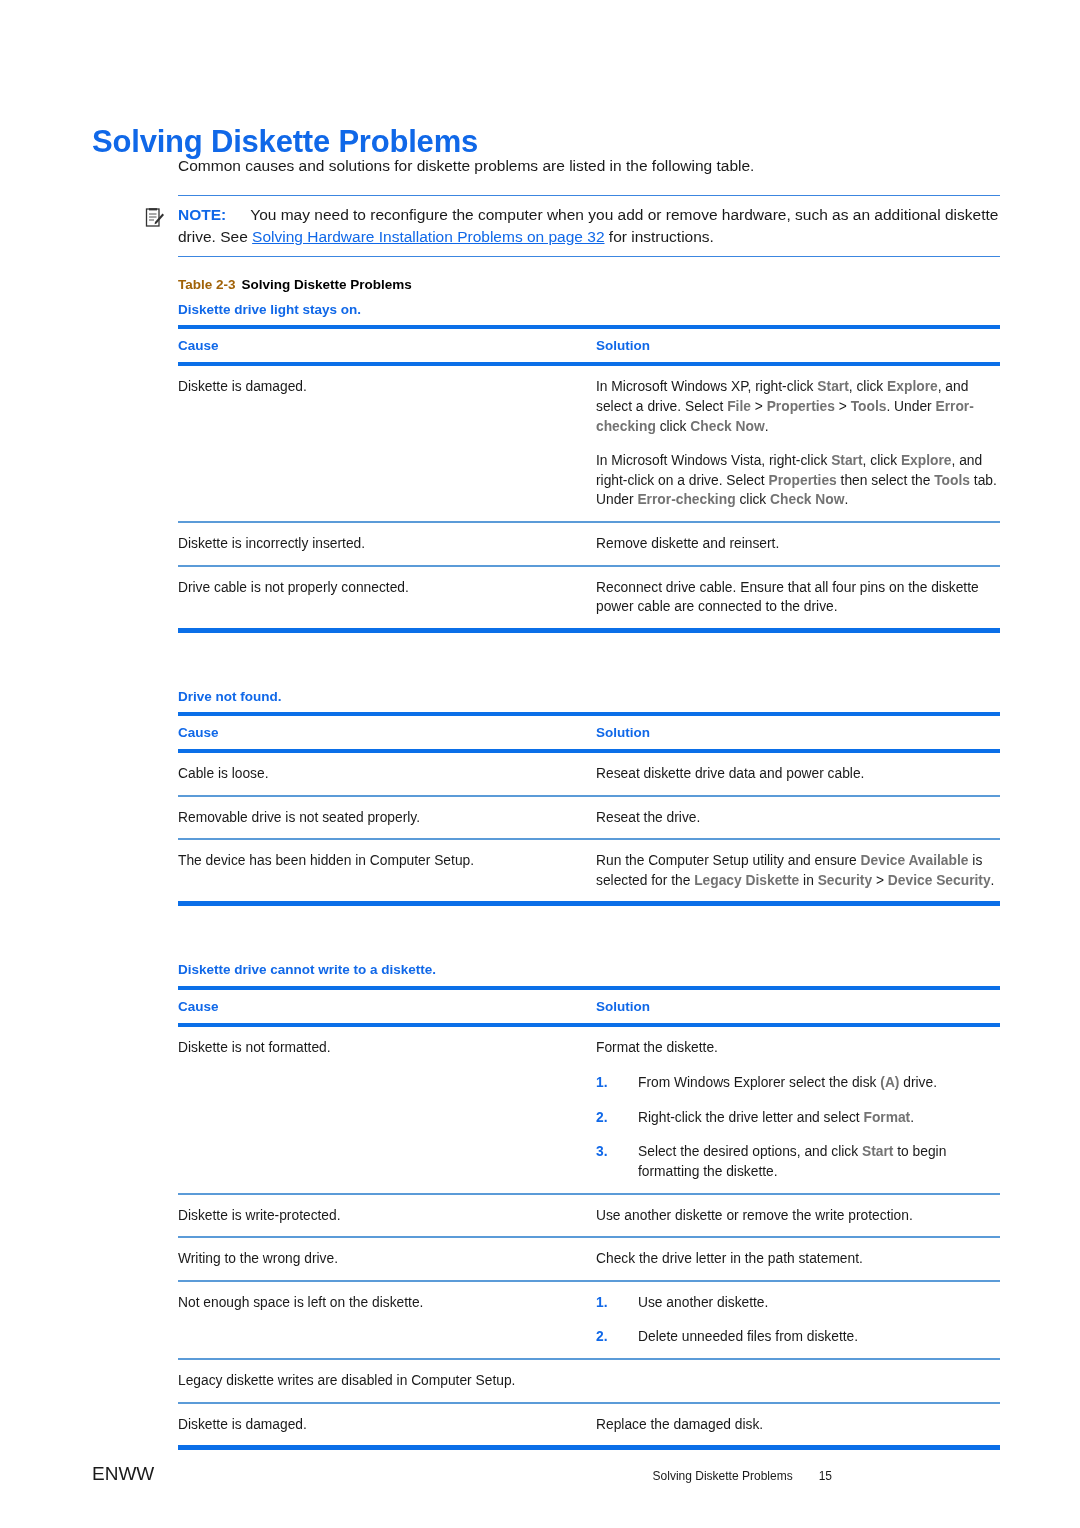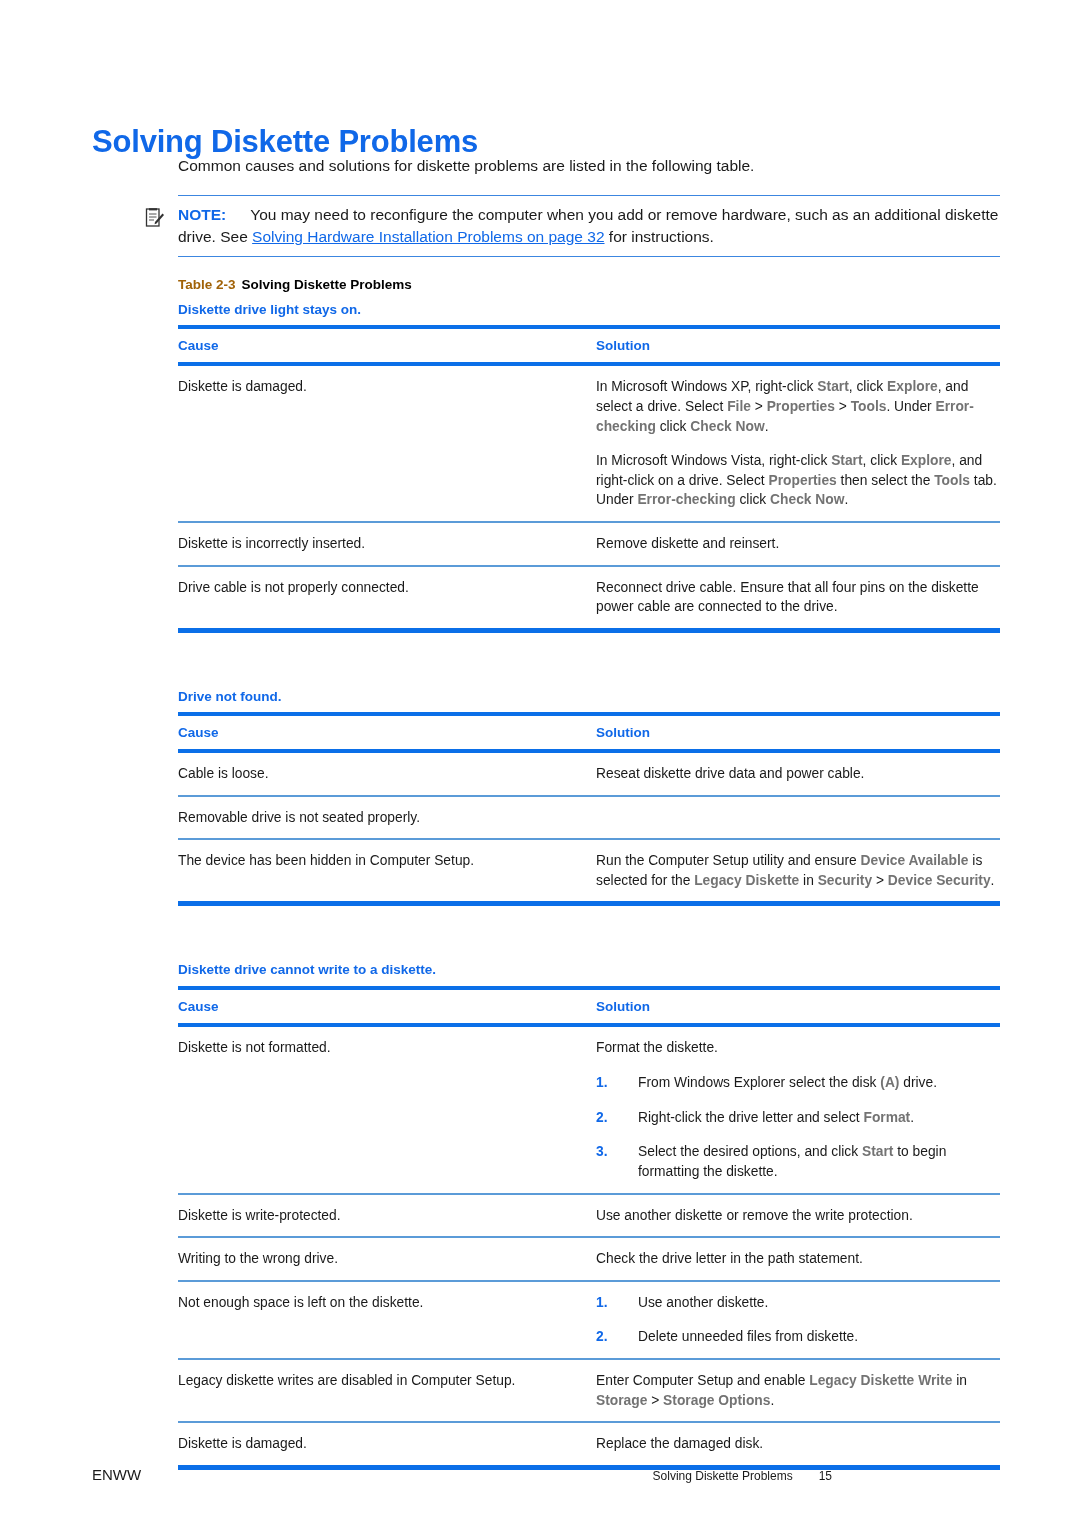--- a/index.html
+++ b/index.html
@@ -203,21 +203,21 @@
     position: absolute;
     left: 92px;
     right: 80px;
     top: 1440px;
     display: flex;
     justify-content: space-between;
     align-items: baseline;
     font-size: 15px;
     color: #1a1a1a;
   }
-  .footer-left { font-size: 15px; }
+  .footer-left { font-size: 19px; }
   .footer-right { font-size: 12px; margin-top: 29px; }
   .footer-page { margin-left: 26px; }
 </style>
 </head>
 <body>
 
 <div class="page">
 
   <h1 class="page-title">Solving Diskette Problems</h1>
 
@@ -287,20 +287,23 @@
           <div class="rule-thick"></div>
           <div class="data-row">
             <div class="col-cause cell-txt">Cable is loose.</div>
             <div class="col-solution cell-txt">
               <p>Reseat diskette drive data and power cable.</p>
             </div>
           </div>
           <div class="rule-thin"></div>
           <div class="data-row">
             <div class="col-cause cell-txt">Removable drive is not seated properly.</div>
+            <div class="col-solution cell-txt">
+              <p>Reseat the drive.</p>
+            </div>
           </div>
           <div class="rule-thin"></div>
           <div class="data-row">
             <div class="col-cause cell-txt">The device has been hidden in Computer Setup.</div>
             <div class="col-solution cell-txt">
               <p>Run the Computer Setup utility and ensure <b>Device Available</b> is selected for the <b>Legacy Diskette</b> in <b>Security</b> &gt; <b>Device Security</b>.</p>
             </div>
           </div>
           <div class="rule-bottom"></div>
         </div>
@@ -358,23 +361,20 @@
                 <li>
                   <span class="num">2.</span>
                   <span class="itxt">Delete unneeded files from diskette.</span>
                 </li>
               </ul>
             </div>
           </div>
           <div class="rule-thin"></div>
           <div class="data-row">
             <div class="col-cause cell-txt">Legacy diskette writes are disabled in Computer Setup.</div>
-            <div class="col-solution cell-txt">
-              <p>Enter Computer Setup and enable <b>Legacy Diskette Write</b> in <b>Storage</b> &gt; <b>Storage Options</b>.</p>
-            </div>
           </div>
           <div class="rule-thin"></div>
           <div class="data-row">
             <div class="col-cause cell-txt">Diskette is damaged.</div>
             <div class="col-solution cell-txt">
               <p>Replace the damaged disk.</p>
             </div>
           </div>
           <div class="rule-bottom"></div>
         </div>

